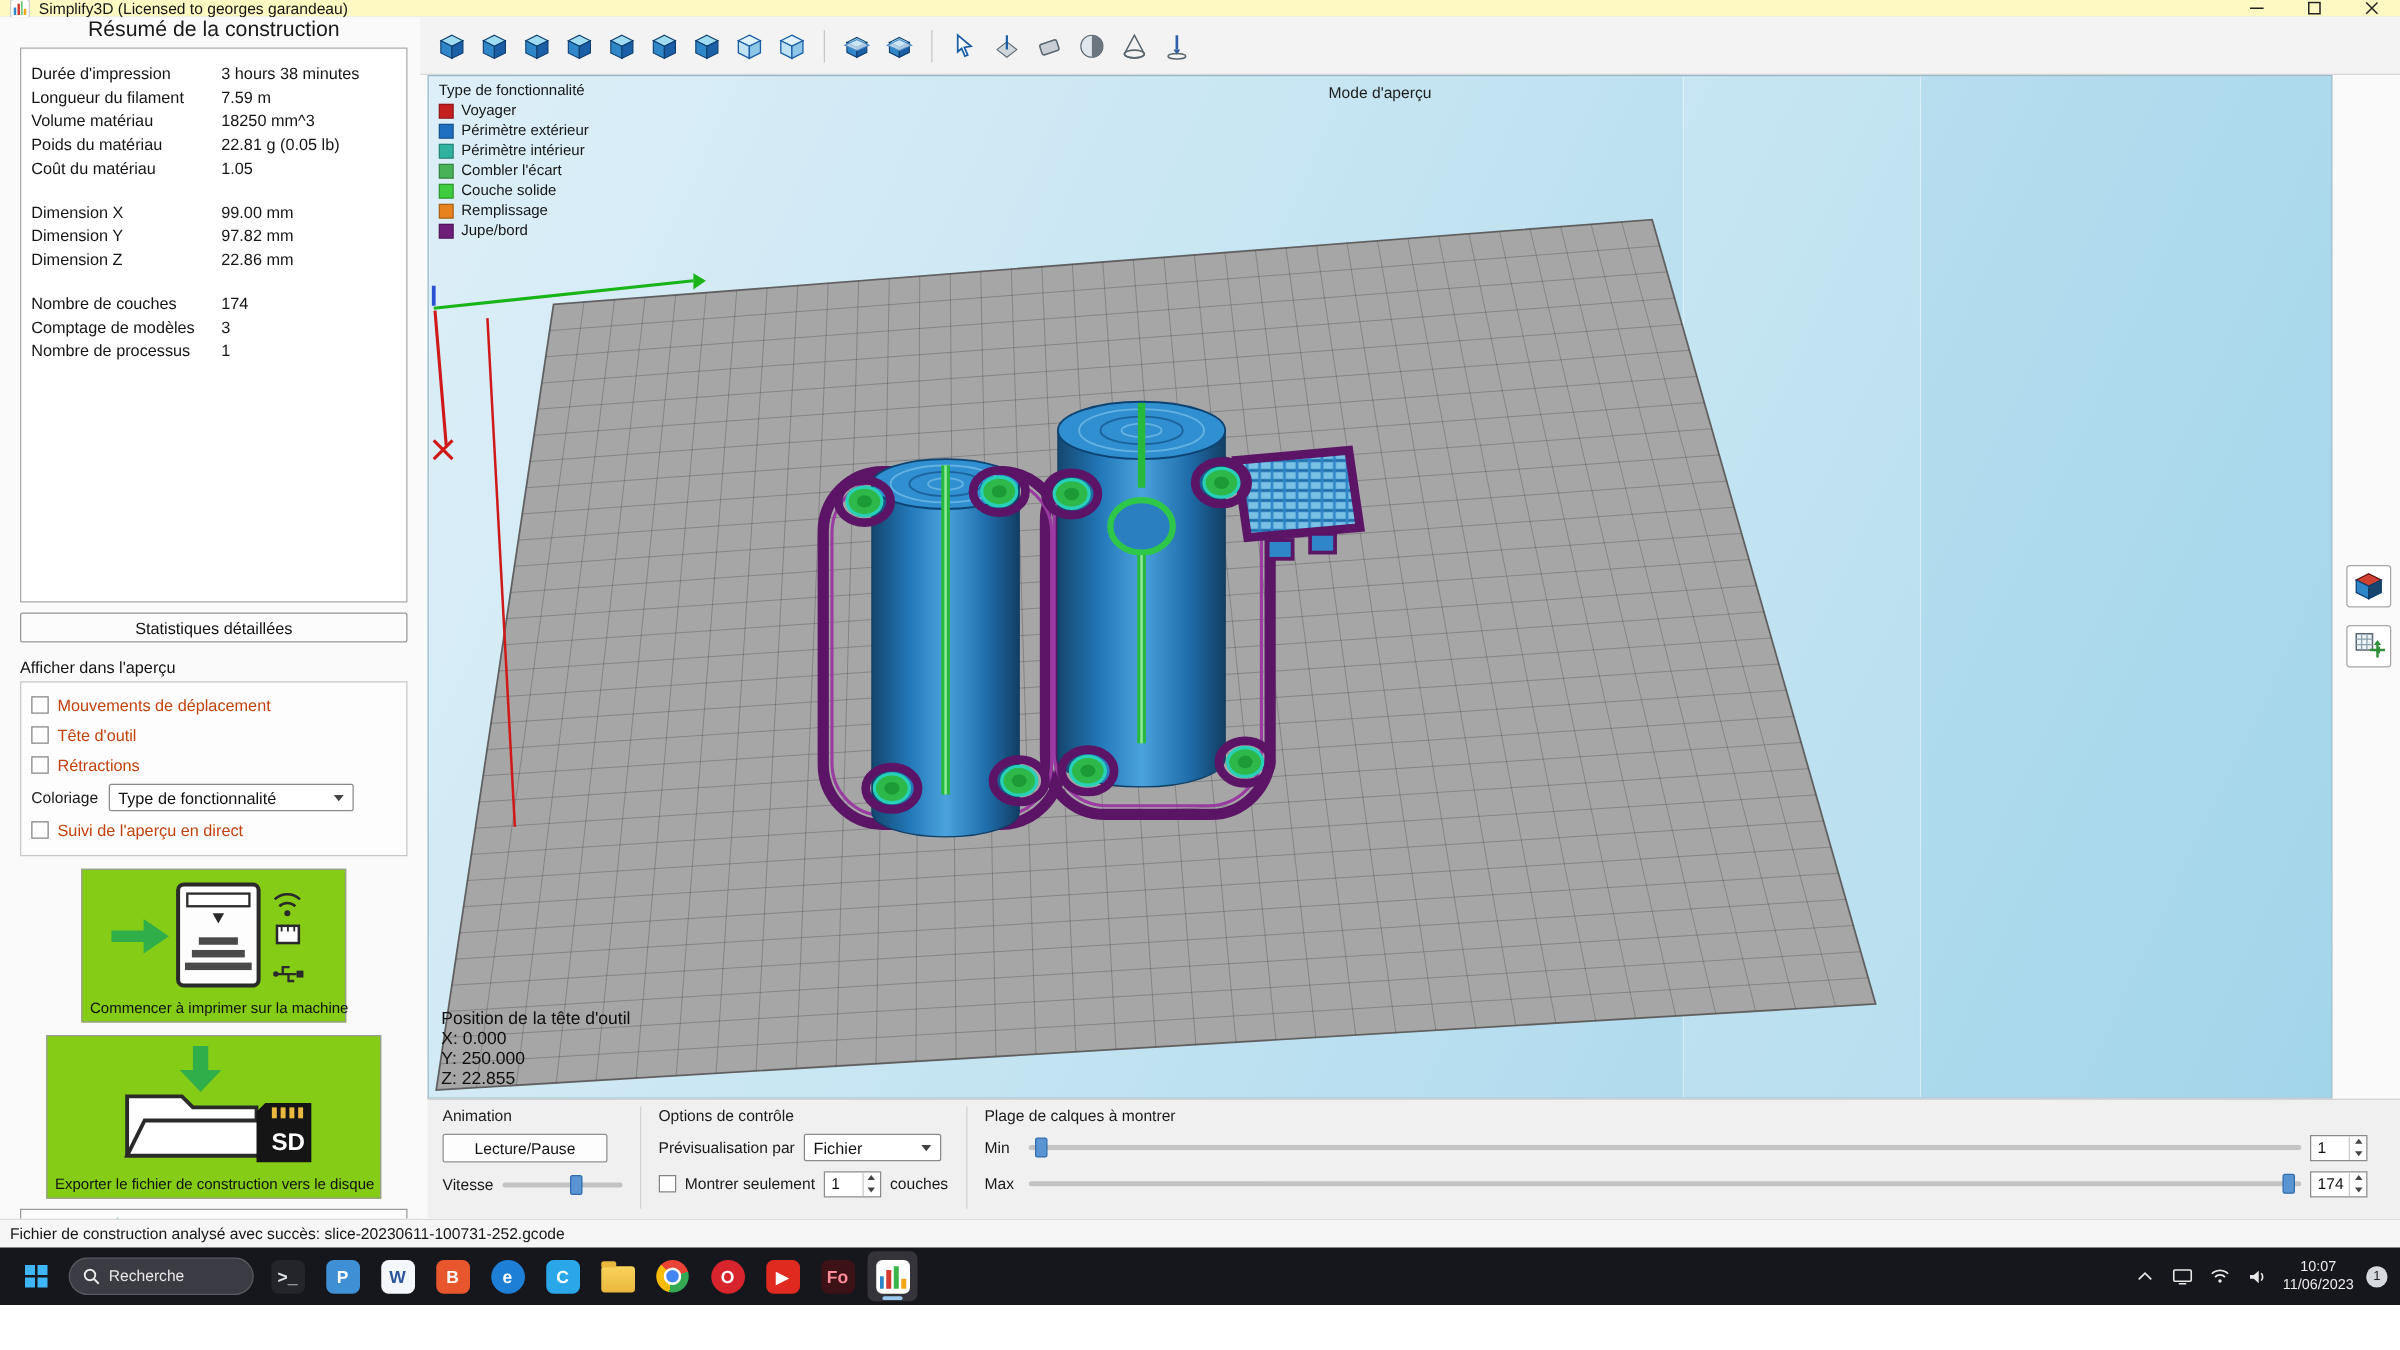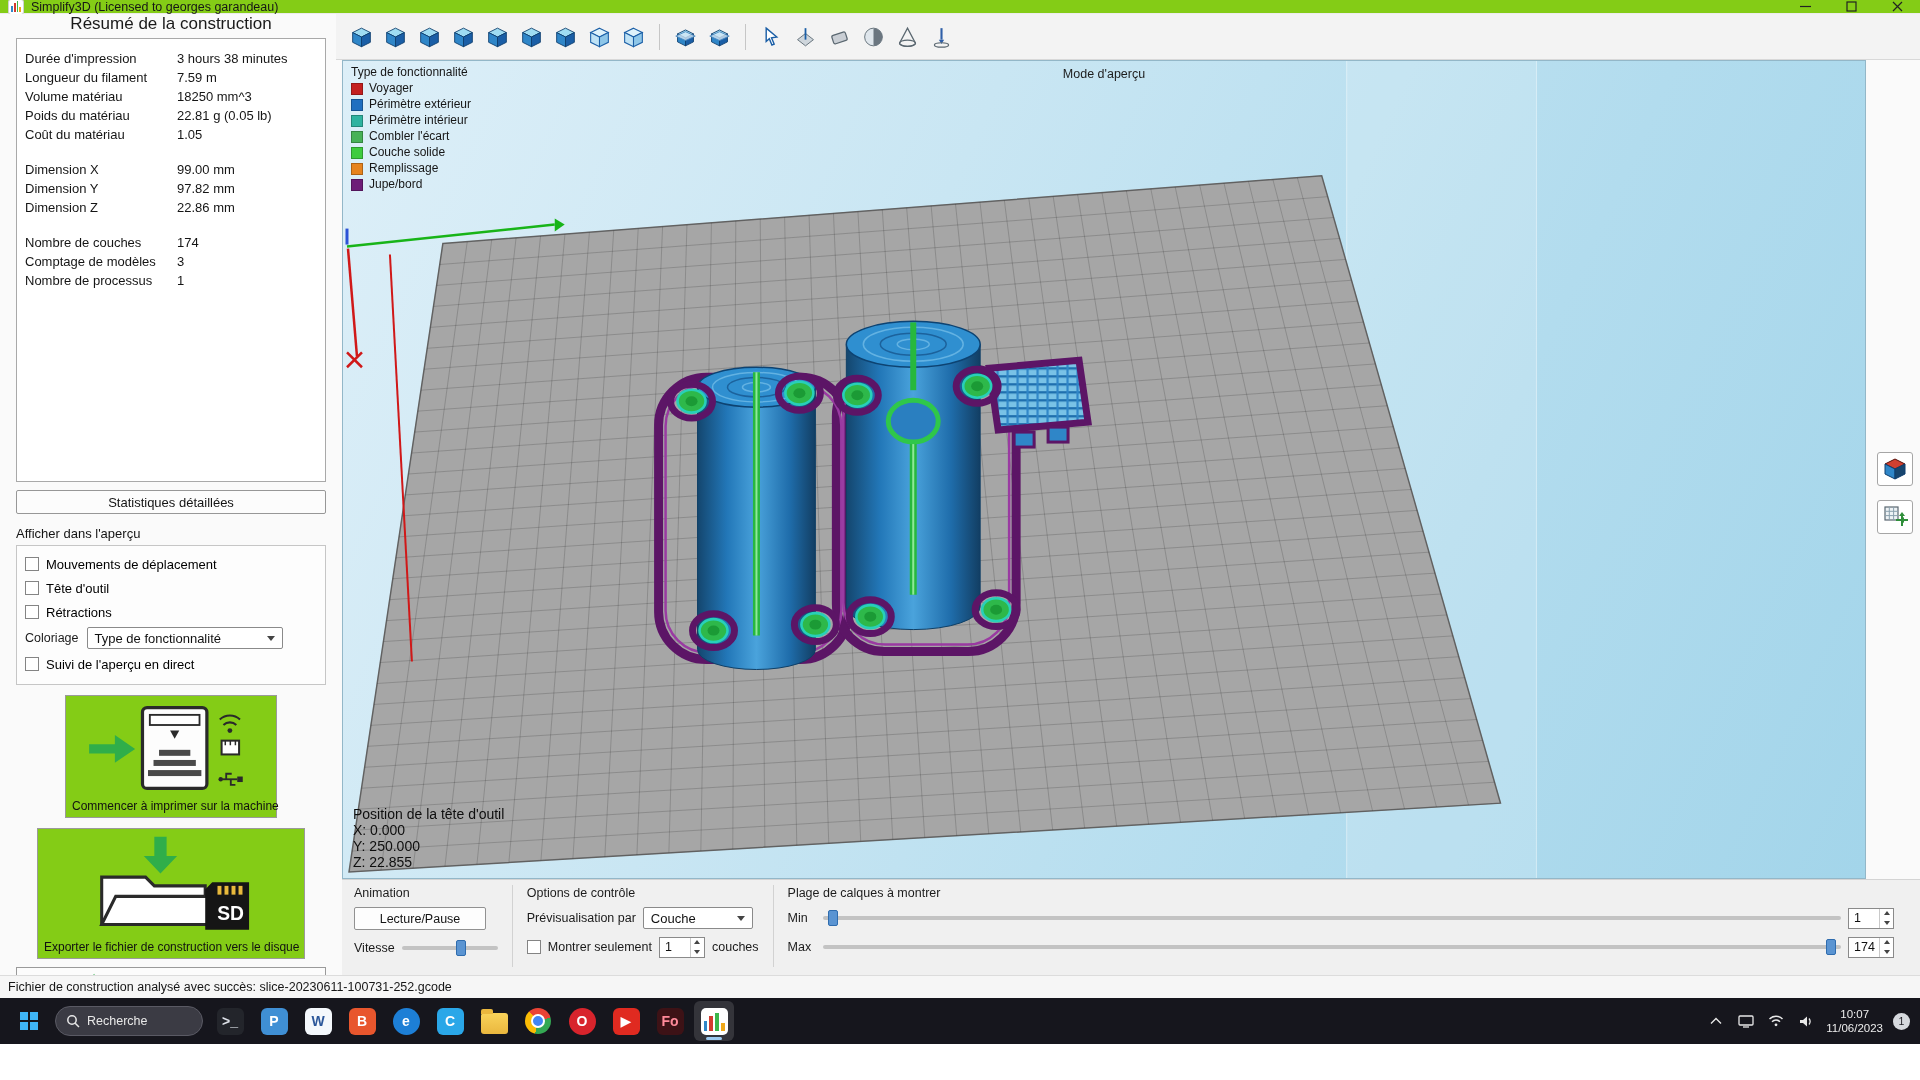--- a/index.html
+++ b/index.html
@@ -2,21 +2,21 @@
 <html><head>
 <meta charset="utf-8">
 <style>
   *{box-sizing:border-box;margin:0;padding:0}
   html,body{width:1920px;height:1080px;overflow:hidden;background:#fff;color:#111;
     font-family:"Liberation Sans","DejaVu Sans",sans-serif;font-size:13px}
   button{font-family:inherit;cursor:default}
   #app{display:flex;flex-direction:column;width:1920px;height:1080px}
 
   
-  #titlebar{height:14px;background:#84cc16;display:flex;align-items:center;padding-left:8px;border-bottom:1px solid #ececec}
+  #titlebar{height:14px;background:#fef9c3;display:flex;align-items:center;padding-left:8px;border-bottom:1px solid #ececec}
   .s3d-logo{width:16px;height:16px;background:#fff;border:1px solid #d0d0d0;border-radius:3px;display:flex;align-items:flex-end;justify-content:center;gap:1px;padding:2px 2px;margin-right:7px}
   .s3d-logo i{width:2.5px;display:block}
   .lb1{height:6px;background:#2f86c8}.lb2{height:9px;background:#d23b2f}.lb3{height:11px;background:#3bb54a}.lb4{height:5px;background:#f0a818}
   #title-text{font-size:12.5px;color:#161616}
   .win-controls{margin-left:auto;height:100%;display:flex}
   .win-btn{width:46px;height:100%;background:transparent;border:none;display:grid;place-items:center}
 
   
   #menubar{height:24px;background:#fbfbfb;display:flex;align-items:center;padding-left:6px;border-bottom:1px solid #e7e7e7}
   .menu-item{padding:3px 9px;font-size:13px;color:#141414}
@@ -30,21 +30,21 @@
   #stats-box{margin-top:4px;height:444px;background:#fff;border:1px solid #a9a9a9;padding:10px 8px;font-size:13px}
   .stat-row{display:flex;align-items:center;height:19px}
   .stat-label{width:152px;color:#151515}
   .stat-value{color:#151515}
   .stat-gap{height:16px}
   #stats-btn{margin-top:8px;width:100%;height:24px;background:#fcfcfc;border:1px solid #979797;border-radius:2px;font-size:13px;color:#141414}
   .group-title{margin-top:12px;font-size:13px;color:#141414}
   #preview-box{margin-top:4px;border:1px solid #c6c6c6;background:#fdfdfd;padding:6px 8px 8px}
   .cb-row{display:flex;align-items:center;gap:7px;height:24px}
   .cb-box{width:14px;height:14px;background:#fff;border:1px solid #848484;flex:none;display:inline-block}
-  .cb-label{font-size:13px;color:#000000}
+  .cb-label{font-size:13px;color:#c2410c}
   .color-row{display:flex;align-items:center;gap:8px;height:28px}
   .combo{height:22px;background:#fff;border:1px solid #8a8a8a;border-radius:2px;display:flex;align-items:center;padding:0 7px;font-size:13px;gap:8px}
   .combo-arrow{width:0;height:0;border-left:4px solid transparent;border-right:4px solid transparent;border-top:5px solid #444;margin-left:auto}
   .color-row .combo{width:196px}
   .action-box{margin:10px auto 0;display:block;background:#84cc16;border:1px solid #9a9a9a;padding:6px 6px 4px;text-align:center}
   #print-box{width:212px}
   #export-box{width:268px}
   .action-caption{display:block;font-size:12px;margin-top:2px;color:#111;white-space:nowrap}
   #mode-btn{margin-top:8px;width:100%;height:26px;background:#fcfcfc;border:1px solid #9a9a9a;display:flex;align-items:center;justify-content:center;gap:8px;font-size:13px;color:#141414}
 
@@ -626,21 +626,21 @@
                 <div class="slider-handle" style="left: calc(62% - 5px);"></div>
               </div>
             </div>
           </div>
 
           <div class="cgroup">
             <div class="cgroup-title">Options de contrôle</div>
             <div class="inline-row">
               <span class="small-label">Prévisualisation par</span>
               <div class="combo" style="width:110px">
-                <span>Couche</span>
+                <span>Fichier</span>
                 <span class="combo-arrow"></span>
               </div>
             </div>
             <div class="inline-row">
               <span class="cb-box"></span>
               <span class="small-label">Montrer seulement</span>
               <div class="spin">
                 <span class="spin-val">1</span>
                 <span class="spin-arrows">
                     <i class="up"></i>

